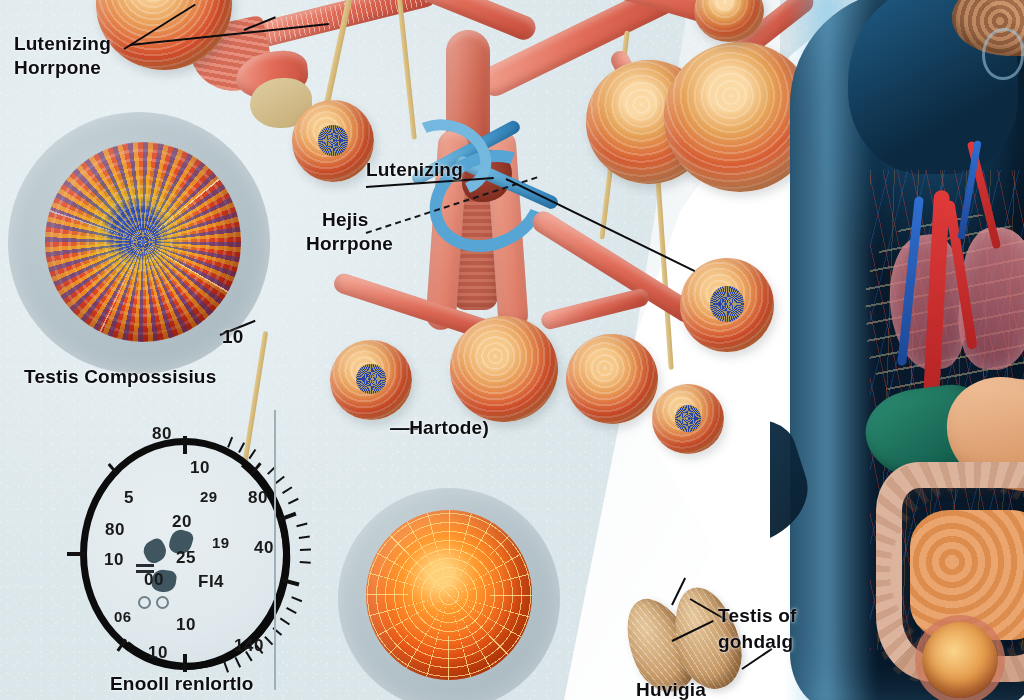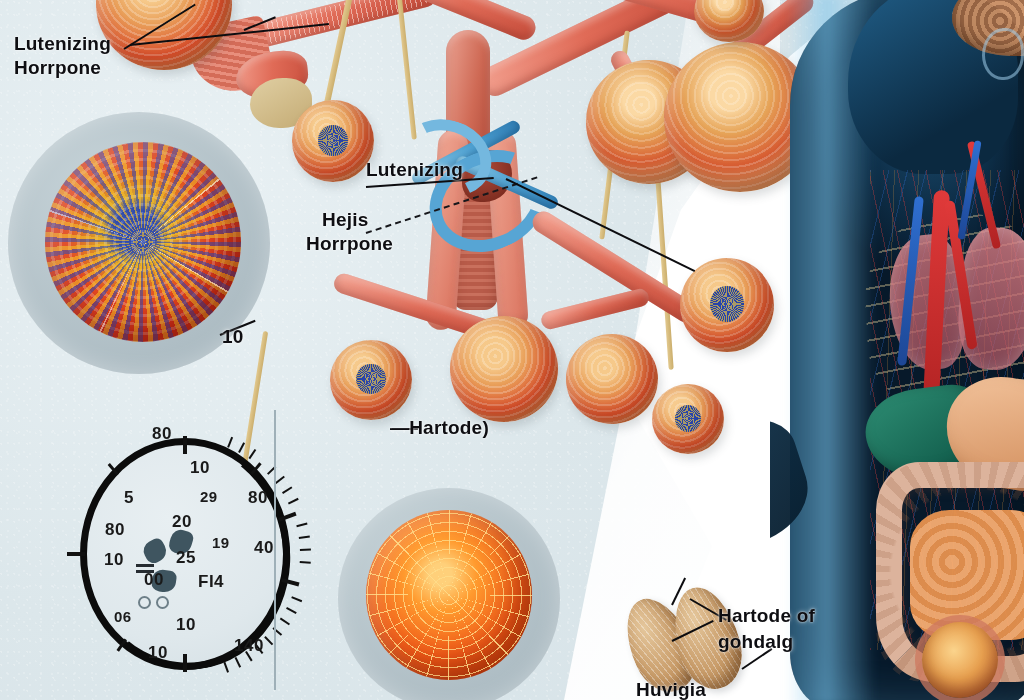--- a/index.html
+++ b/index.html
@@ -375,26 +375,28 @@
   <div class="leader" style="left:220px;top:334px;width:38px;transform:rotate(-22deg);"></div>
   <div class="leader" style="left:392px;top:428px;width:26px;"></div>
   <div class="leader" style="left:672px;top:640px;width:46px;transform:rotate(-26deg);"></div>
   <div class="leader" style="left:690px;top:598px;width:42px;transform:rotate(30deg);"></div>
   <div class="leader" style="left:672px;top:604px;width:30px;transform:rotate(-64deg);"></div>
   <div class="leader" style="left:742px;top:668px;width:36px;transform:rotate(-34deg);"></div>
 
   <div class="label" style="left:14px;top:32px;">Lutenizing</div>
   <div class="label" style="left:14px;top:56px;">Horrpone</div>
 
+  <div class="label" style="left:24px;top:365px;">Testis Compossisius</div>
   <div class="label" style="left:222px;top:325px;">10</div>
 
   <div class="label" style="left:366px;top:158px;">Lutenizing</div>
   <div class="label" style="left:322px;top:208px;">Hejis</div>
   <div class="label" style="left:306px;top:232px;">Horrpone</div>
 
   <div class="label" style="left:390px;top:416px;">—Hartode)</div>
 
-
-  <div class="label" style="left:718px;top:604px;">Hartode of</div>
+  <div class="label" style="left:110px;top:672px;">Enooll renlortlo</div>
+
+  <div class="label" style="left:718px;top:604px;">Testis of</div>
   <div class="label" style="left:718px;top:630px;">gohdalg</div>
   <div class="label" style="left:636px;top:678px;">Huvigia</div>
 
 </div>
 
 </body></html>

